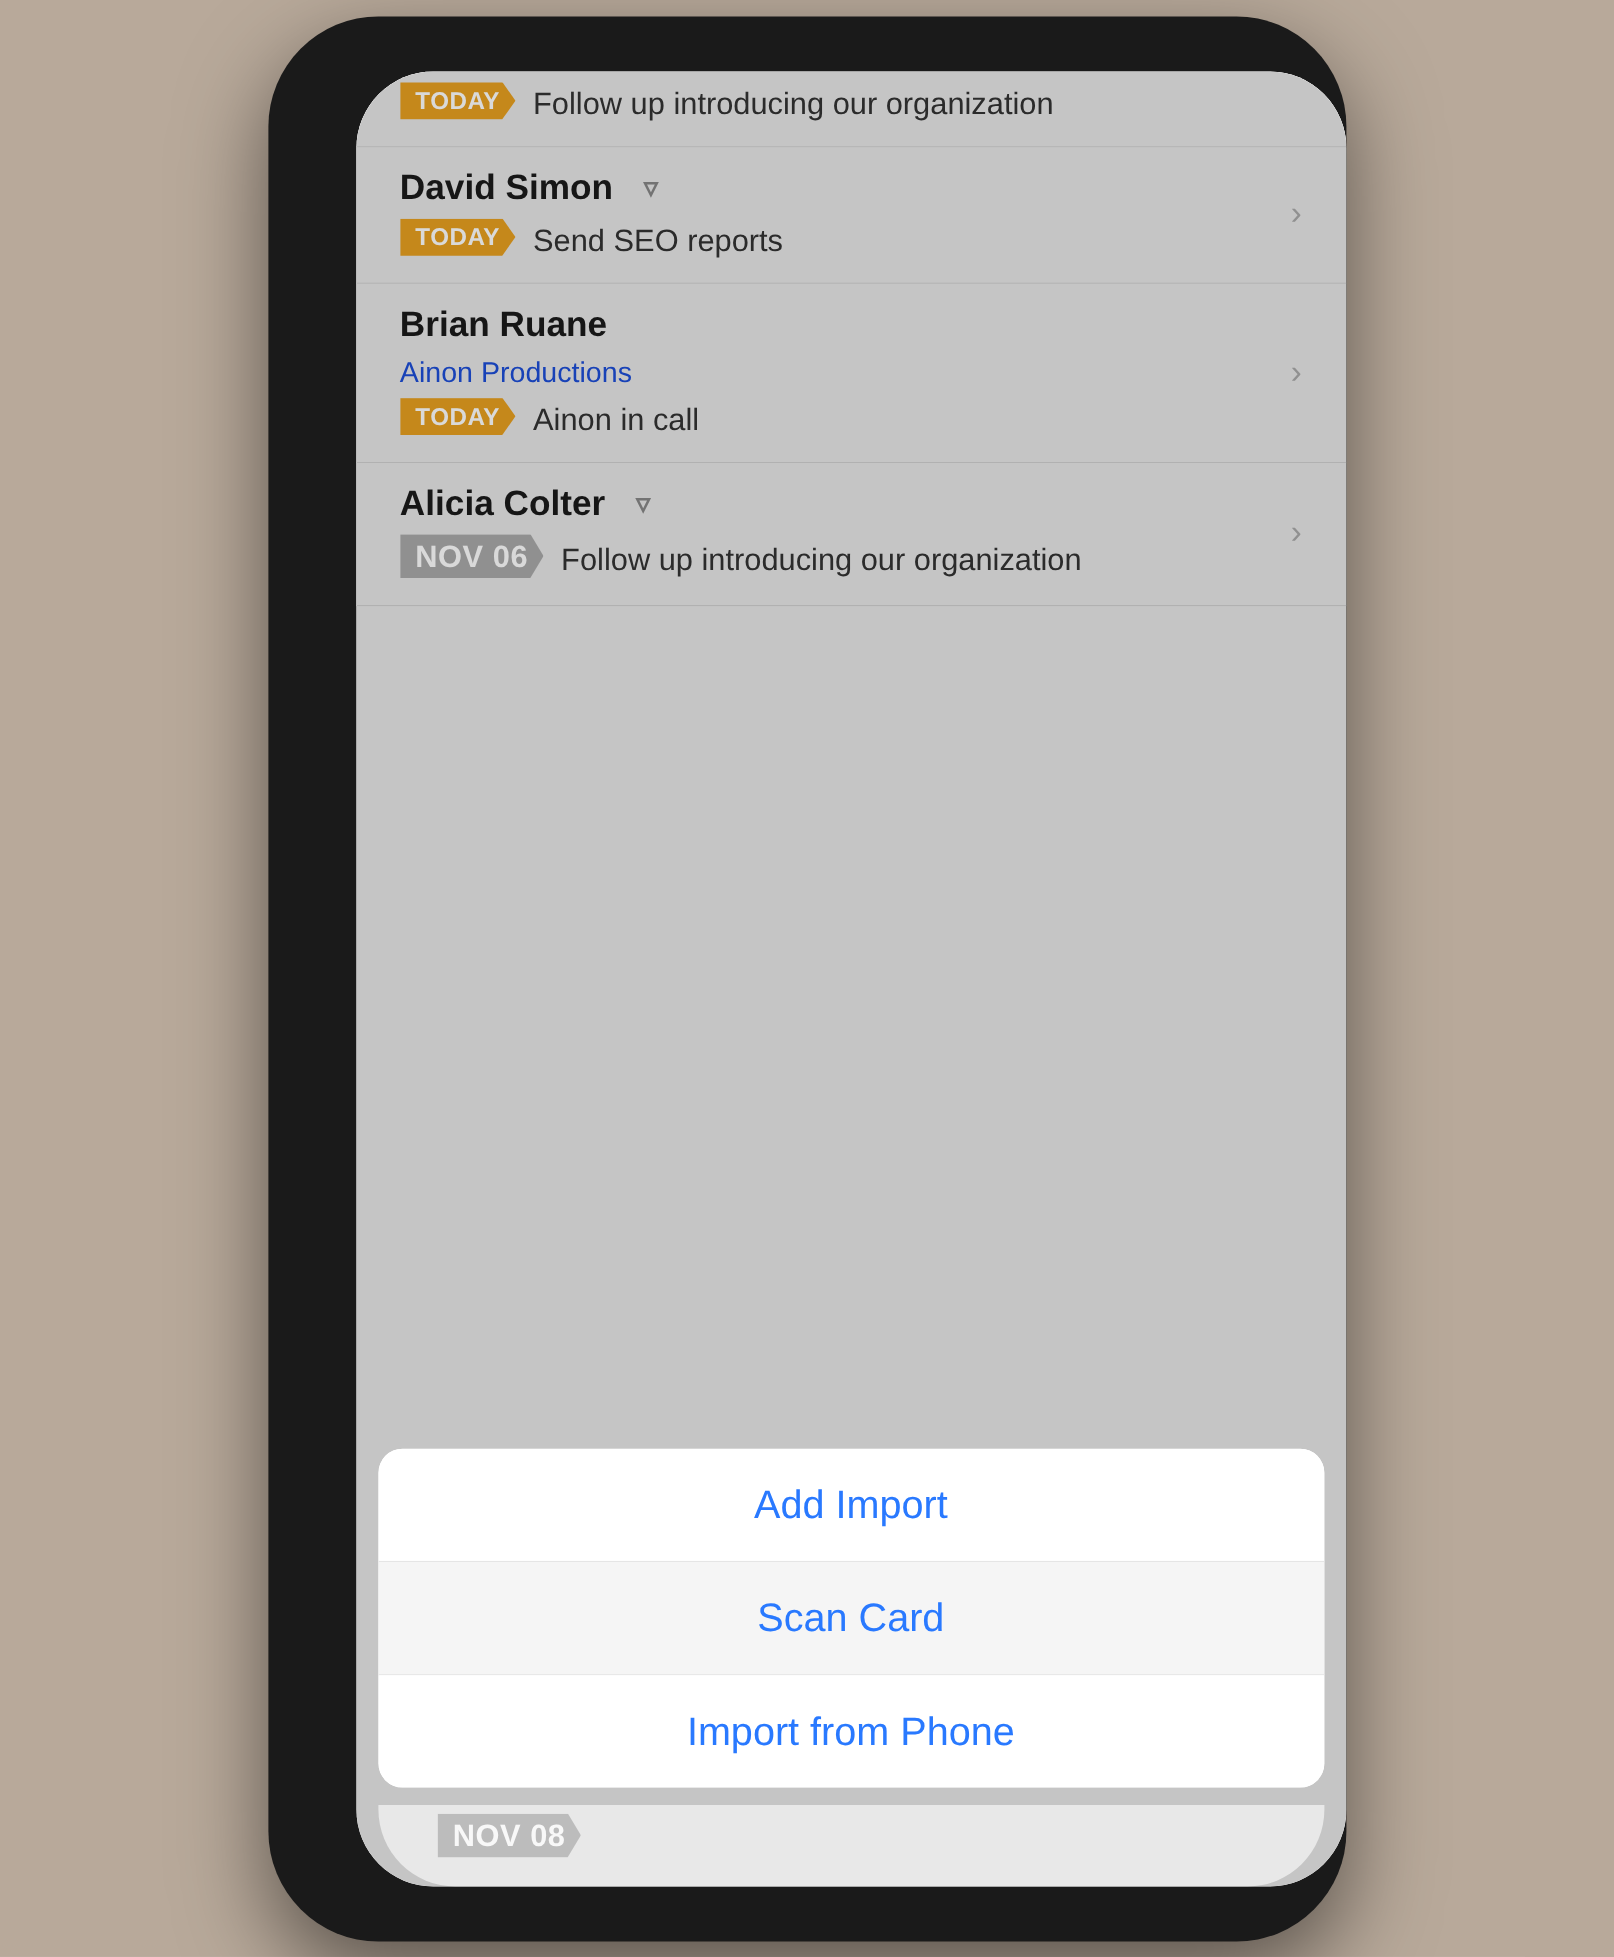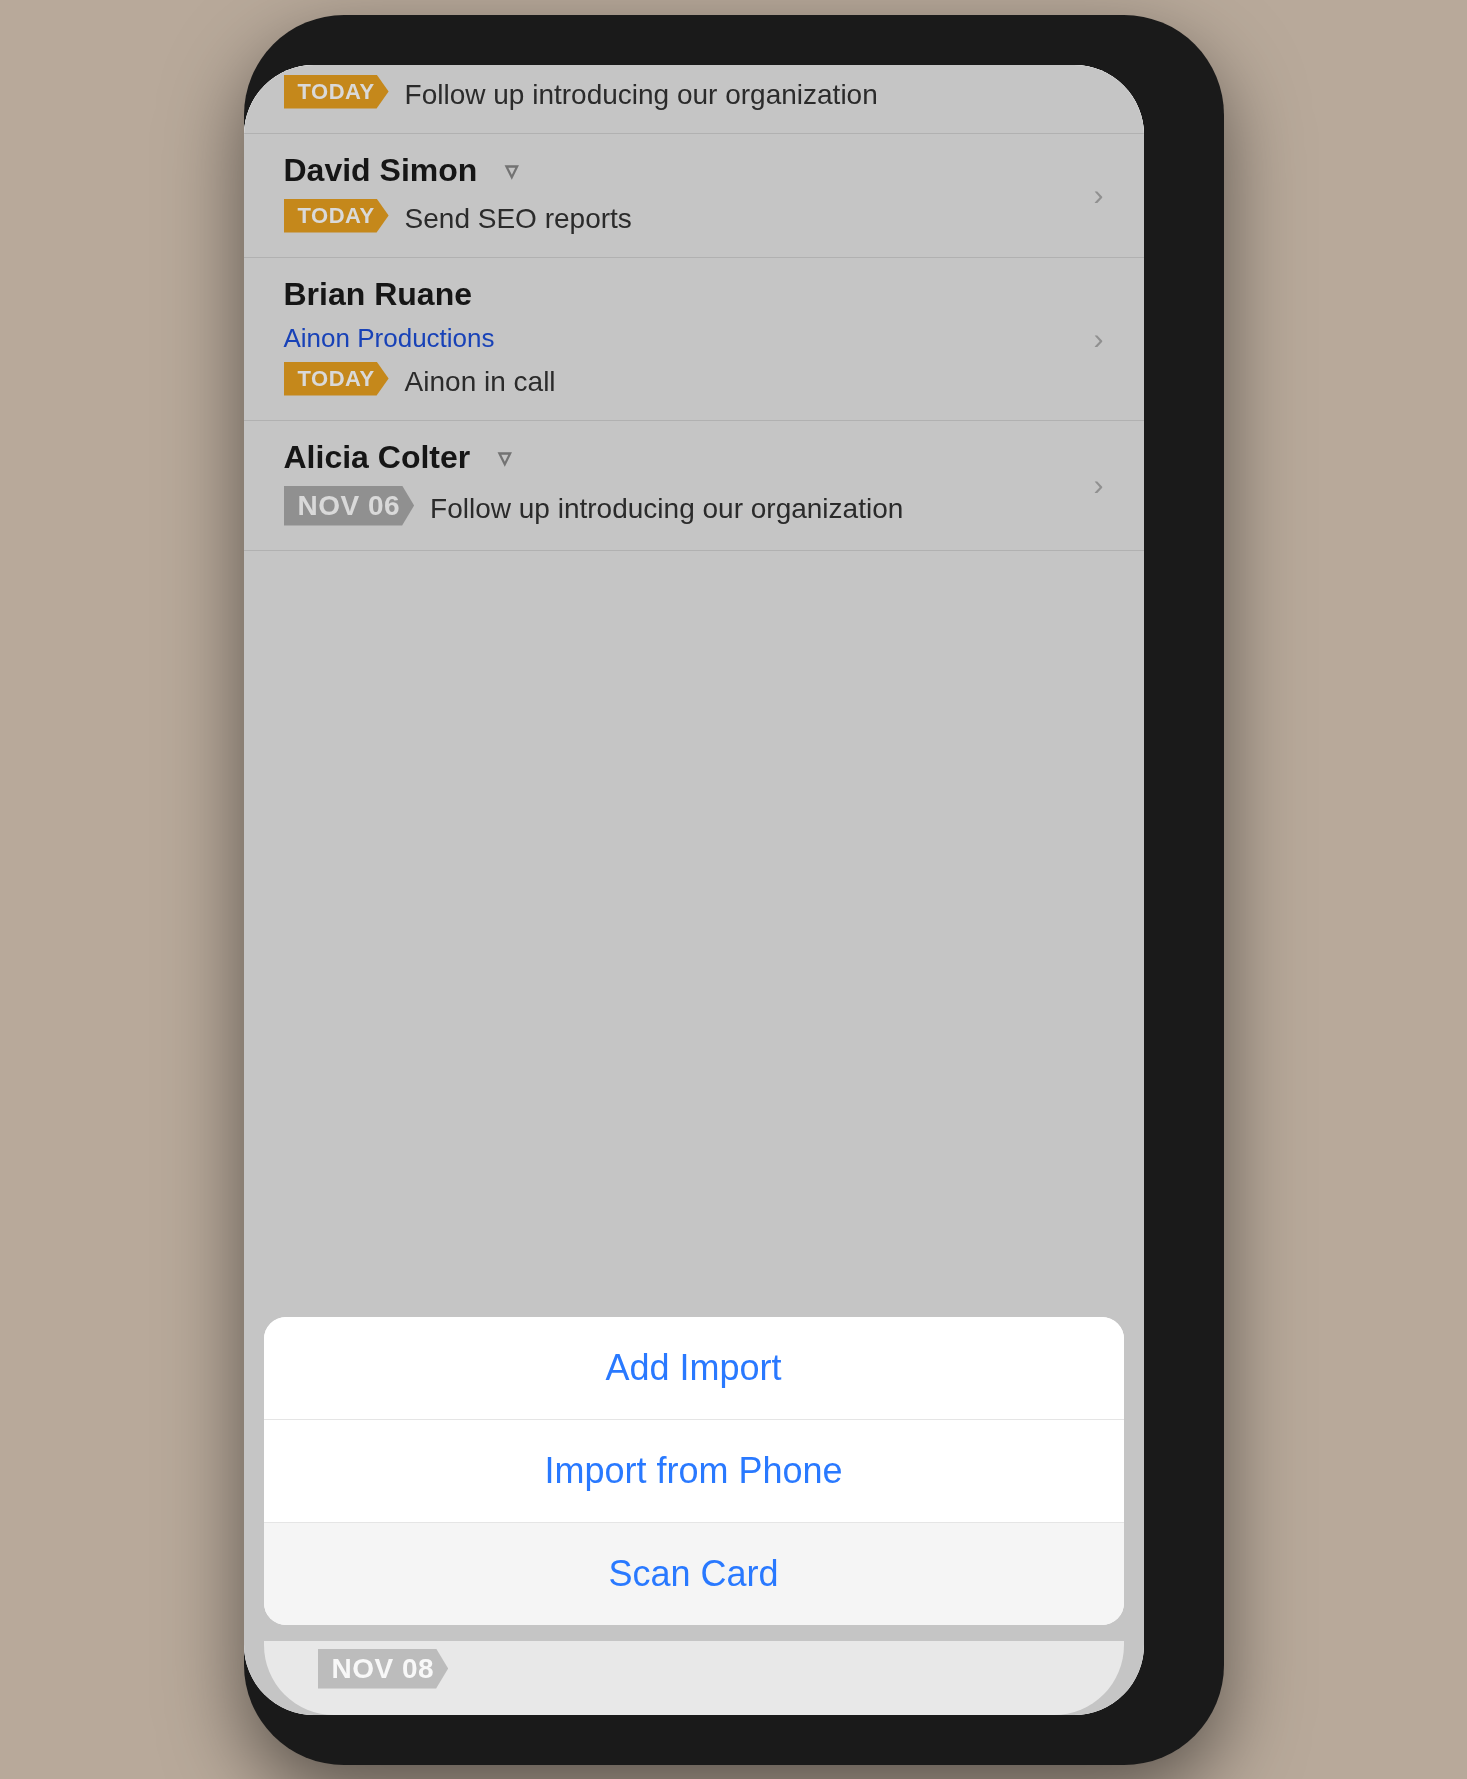--- a/index.html
+++ b/index.html
@@ -18,21 +18,21 @@
     .phone-frame {
       width: 980px;
       height: 1750px;
       background: #1a1a1a;
       border-radius: 100px;
       position: relative;
       box-shadow: 0 30px 80px rgba(0,0,0,0.5);
       overflow: hidden;
       display: flex;
       align-items: center;
-      justify-content: flex-start;
+      justify-content: flex-end;
     }
 
     .phone-screen {
       width: 900px;
       height: 1650px;
       background: #e8e8e8;
       border-radius: 70px;
       overflow: hidden;
       position: relative;
     }
@@ -261,26 +261,26 @@
 
       <div class="action-sheet-overlay">
         <div class="action-sheet">
 
           <div class="action-sheet-group">
 
             <div class="action-sheet-item">
               <span class="action-sheet-item-label">Add Import</span>
             </div>
 
+            <div class="action-sheet-item scan-card-highlight">
+              <span class="action-sheet-item-label">Scan Card</span>
+            </div>
+
             <div class="action-sheet-item">
               <span class="action-sheet-item-label">Import from Phone</span>
-            </div>
-
-            <div class="action-sheet-item scan-card-highlight">
-              <span class="action-sheet-item-label">Scan Card</span>
             </div>
           </div>
 
           <div style="background:#e8e8e8; padding: 8px 20px 20px; border-radius:0 0 70px 70px; margin-bottom:0;">
             <div class="tag-row" style="opacity:0.7;padding-left:34px;">
               <div class="tag-badge">
                 <span class="tag-date">NOV 08</span>
               </div>
             </div>
           </div>

